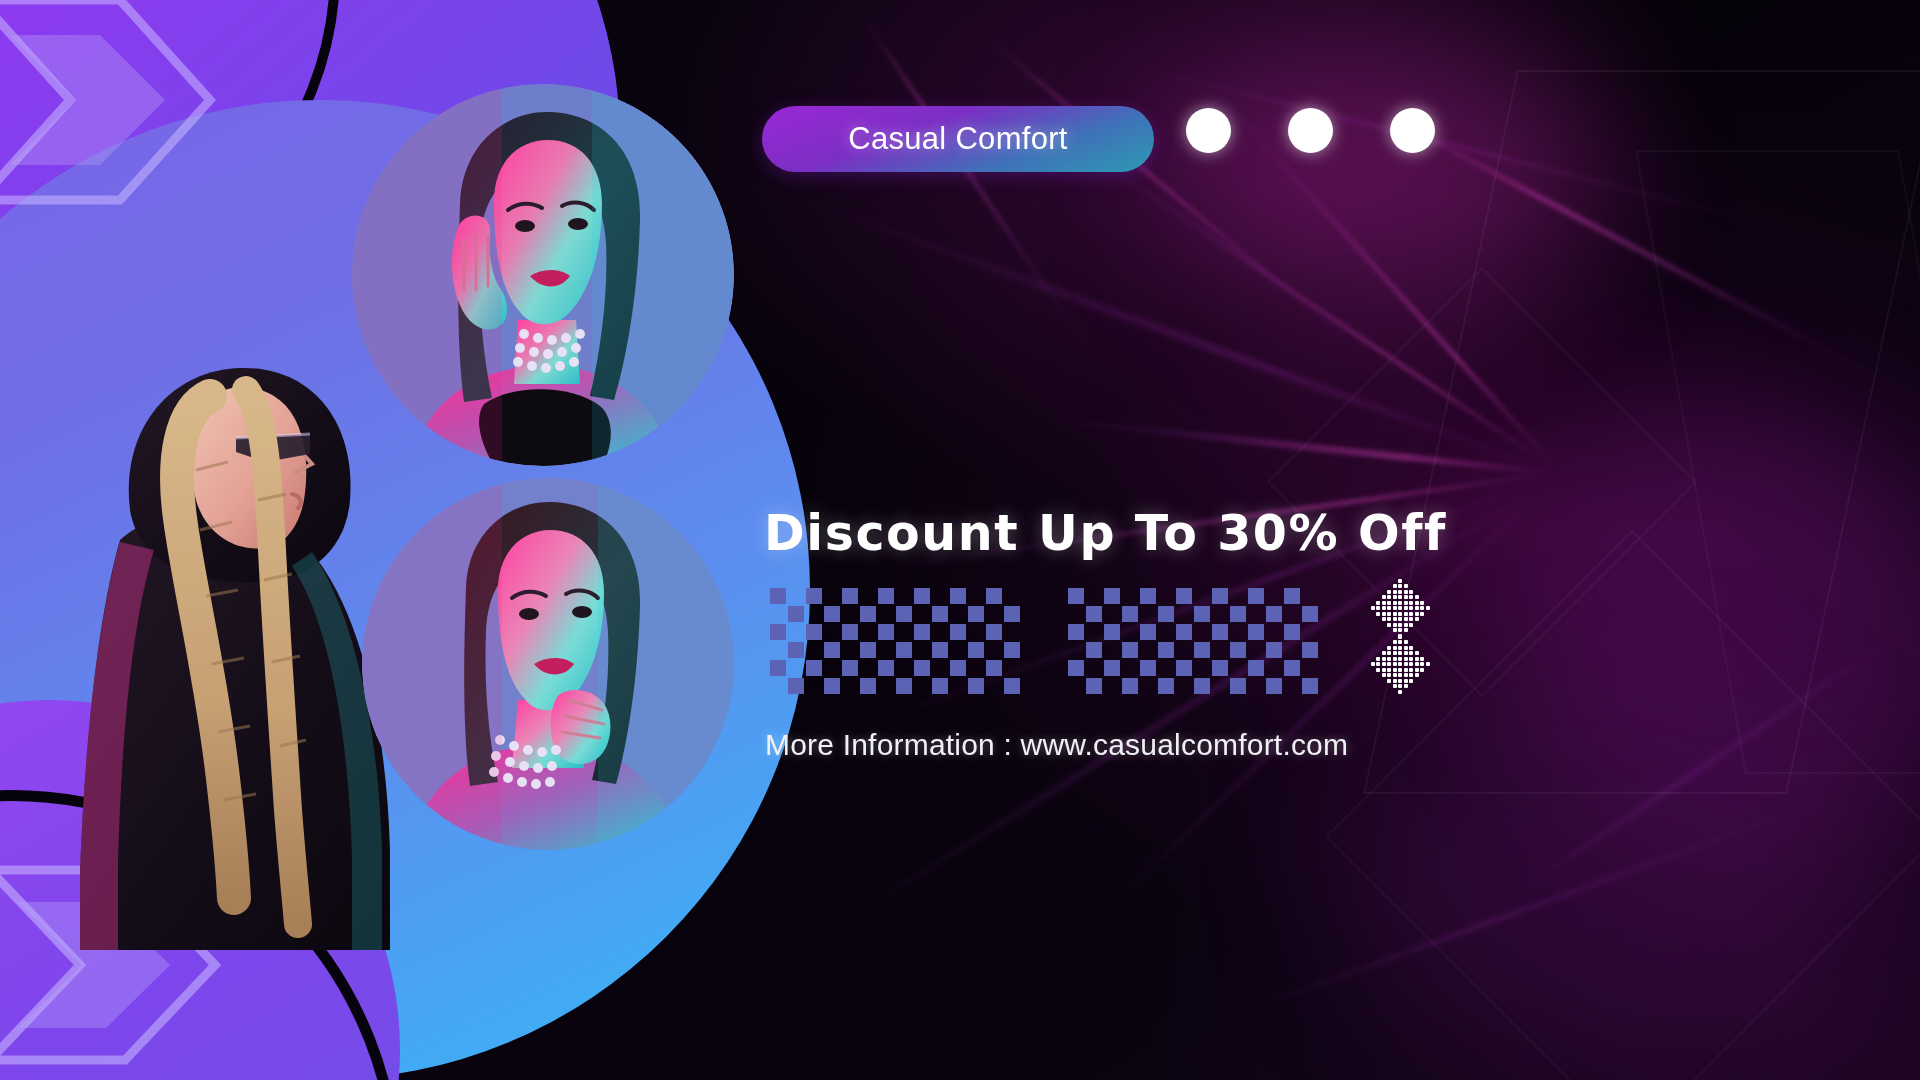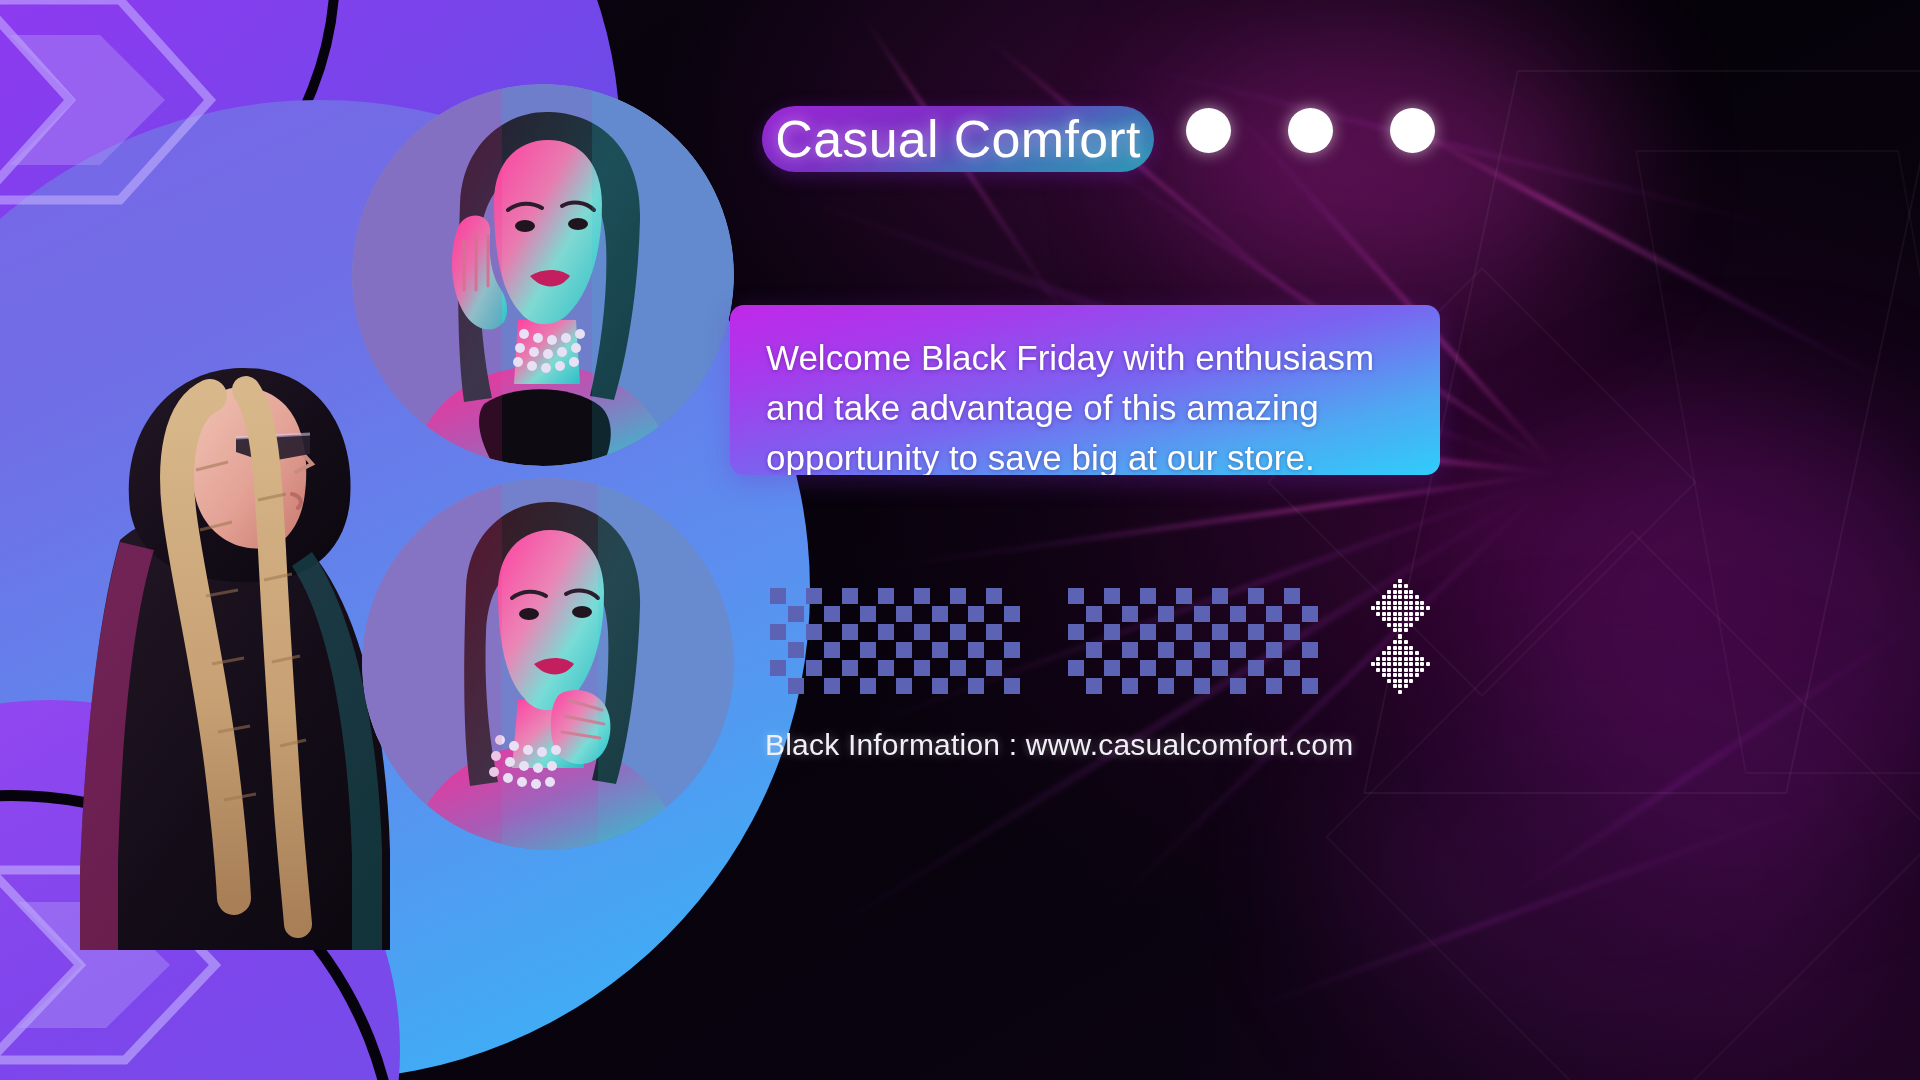--- a/index.html
+++ b/index.html
@@ -32,21 +32,21 @@
   
   .portrait{position:absolute;border-radius:50%;overflow:hidden;}
   .portrait .frame{position:absolute;inset:0;border-radius:50%;
     background:linear-gradient(160deg,#8f8fd0 0%,#7d86cf 45%,#6f7ec9 100%);}
 
   
   .pill{position:absolute;display:flex;align-items:center;justify-content:center;
         border-radius:34px;
         background:linear-gradient(160deg,#9b27d6 0%,#7b2fc4 38%,#3f72b8 70%,#2c9ab4 100%);
         box-shadow:0 4px 18px rgba(120,30,190,.35);}
-  .pill span{color:#fff;font-size:52px;letter-spacing:.3px;
+  .pill span{color:#fff;font-size:31px;letter-spacing:.3px;
              text-shadow:0 0 14px rgba(255,255,255,.45);}
 
   .dot{position:absolute;border-radius:50%;background:#fff;
        box-shadow:0 0 16px rgba(255,255,255,.55);}
 
   .headline{position:absolute;white-space:nowrap;
     font-family:"DejaVu Sans",sans-serif;font-weight:bold;
     font-size:88px;letter-spacing:1px;color:#ffffff;
     -webkit-text-stroke:9px #4a55a8;
     paint-order:stroke fill;
@@ -338,28 +338,22 @@
     <span>Casual Comfort</span>
   </div>
 
   <div>
     <div class="dot" style="left:1186px;top:108px;width:45px;height:45px;"></div>
     <div class="dot" style="left:1288px;top:108px;width:45px;height:45px;"></div>
     <div class="dot" style="left:1390px;top:108px;width:45px;height:45px;"></div>
   </div>
 
 
-  <div class="msgbox" style="left:730px;top:305px;width:710px;height:170px;">
-    <p style="position:absolute;left:36px;top:28px;">
-      <span>Welcome Black Friday with enthusiasm</span><br>
-      <span>and take advantage of this amazing</span><br>
-      <span>opportunity to save big at our store.</span>
-    </p>
-  </div>
-
+
+  <div class="discount" style="left:764px;top:505px;">Discount Up To 30% Off</div>
 
   <div class="checker" style="left:770px;top:588px;width:250px;height:100px;" id="ck-left">
       <i style="left: 0px; top: 0px; width: 16px; height: 16px; background: rgb(93, 99, 180);"></i>
       <i style="left: 36px; top: 0px; width: 16px; height: 16px; background: rgb(93, 99, 180);"></i>
       <i style="left: 72px; top: 0px; width: 16px; height: 16px; background: rgb(93, 99, 180);"></i>
       <i style="left: 108px; top: 0px; width: 16px; height: 16px; background: rgb(93, 99, 180);"></i>
       <i style="left: 144px; top: 0px; width: 16px; height: 16px; background: rgb(93, 99, 180);"></i>
       <i style="left: 180px; top: 0px; width: 16px; height: 16px; background: rgb(93, 99, 180);"></i>
       <i style="left: 216px; top: 0px; width: 16px; height: 16px; background: rgb(93, 99, 180);"></i>
       <i style="left: 18px; top: 18px; width: 16px; height: 16px; background: rgb(93, 99, 180);"></i>
@@ -562,15 +556,15 @@
       <i style="left: 26.5px; top: 100.5px; width: 4px; height: 4px;"></i>
       <i style="left: 32px; top: 100.5px; width: 4px; height: 4px;"></i>
       <i style="left: 37.5px; top: 100.5px; width: 4px; height: 4px;"></i>
       <i style="left: 43px; top: 100.5px; width: 4px; height: 4px;"></i>
       <i style="left: 26.5px; top: 106px; width: 4px; height: 4px;"></i>
       <i style="left: 32px; top: 106px; width: 4px; height: 4px;"></i>
       <i style="left: 37.5px; top: 106px; width: 4px; height: 4px;"></i>
       <i style="left: 32px; top: 111.5px; width: 4px; height: 4px;"></i>
     </div>
 
-  <div class="moreinfo" style="left:765px;top:728px;">Black Information : www.casualcomfort.com</div>
+  <div class="moreinfo" style="left:765px;top:728px;">More Information : www.casualcomfort.com</div>
 
 </div>
 
 </body></html>

